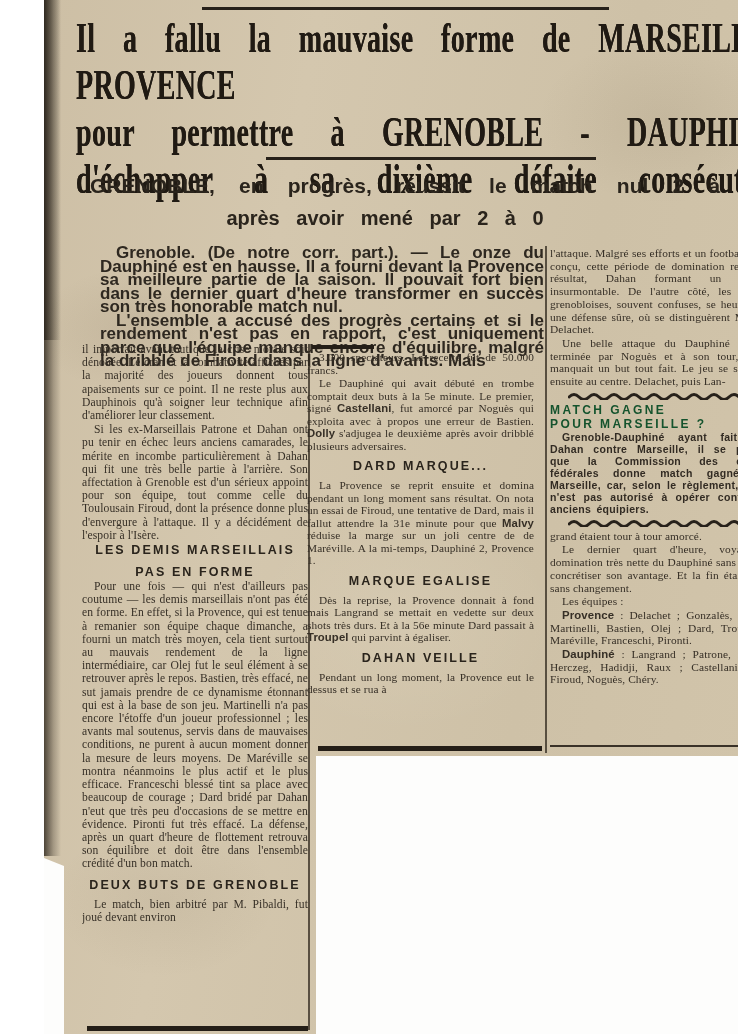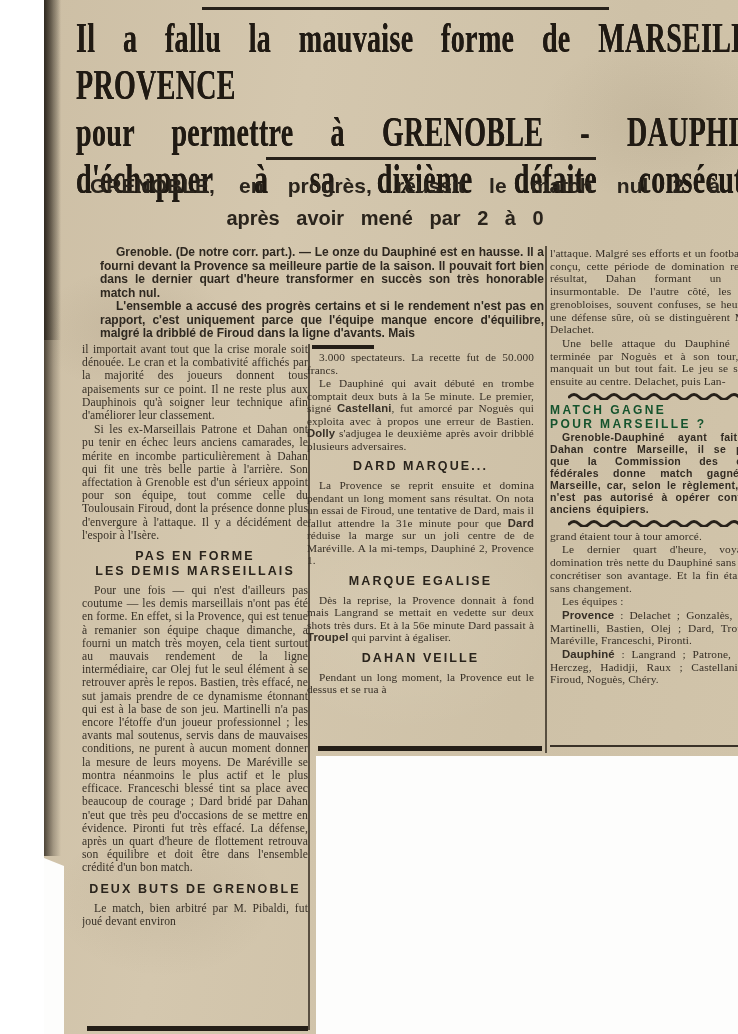--- a/index.html
+++ b/index.html
@@ -44,21 +44,21 @@
 
   
   .subhead{position:absolute;left:46px;top:173px;width:666px;color:#2a241c;
     font-family:"Liberation Sans",sans-serif;font-weight:700;}
   .sh1{font-size:21px;line-height:25px;text-align:justify;text-align-last:justify;}
   .sh2{margin-top:9px;font-size:20px;text-align:center;word-spacing:11px;transform:translateX(-38px);}
 
   
   .intro{position:absolute;left:56px;top:246px;width:444px;text-align:justify;
     font-family:"Liberation Sans",sans-serif;font-weight:700;
-    font-size:12px;line-height:13.5px;color:#2e2820;}
+    font-size:17px;line-height:13.5px;color:#2e2820;}
   .intro p{margin:0;text-indent:16px;}
 
   
   .col{position:absolute;text-align:justify;color:#362f26;overflow:hidden;
     font-size:11.6px;line-height:13.2px;letter-spacing:.1px;}
   .col p{margin:0 0 1px;text-indent:12px;}
   .col p.noindent{text-indent:0;}
   .col-left{left:38px;top:343px;width:226px;height:682px;}
   .col-mid{left:263px;top:351px;width:227px;height:393px;font-size:11.3px;line-height:12.5px;}
   .col-right{left:506px;top:247px;width:228px;height:505px;font-size:11.4px;line-height:12.7px;}
@@ -105,32 +105,32 @@
     <p>L'ensemble a accusé des progrès certains et si le rendement n'est pas en rapport, c'est uniquement parce que l'équipe manque encore d'équilibre, malgré la dribblé de Firoud dans la ligne d'avants. Mais</p>
   </section>
 
   <div class="vrule1"></div>
   <div class="vrule2"></div>
   <div class="midcol-toprule"></div>
 
   <section class="col col-left">
     <p class="noindent">il importait avant tout que la crise morale soit dénouée. Le cran et la combativité affichés par la majorité des joueurs donnent tous apaisements sur ce point. Il ne reste plus aux Dauphinois qu'à soigner leur technique afin d'améliorer leur classement.</p>
     <p>Si les ex-Marseillais Patrone et Dahan ont pu tenir en échec leurs anciens camarades, le mérite en incombe particulièrement à Dahan qui fit une très belle partie à l'arrière. Son affectation à Grenoble est d'un sérieux appoint pour son équipe, tout comme celle du Toulousain Firoud, dont la présence donne plus d'envergure à l'attaque. Il y a décidément de l'espoir à l'Isère.</p>
+    <div class="colhead headgap-b">LES DEMIS MARSEILLAIS</div>
     <div class="colhead headgap-t">PAS EN FORME</div>
-    <div class="colhead headgap-b">LES DEMIS MARSEILLAIS</div>
     <p>Pour une fois — qui n'est d'ailleurs pas coutume — les demis marseillais n'ont pas été en forme. En effet, si la Provence, qui est tenue à remanier son équipe chaque dimanche, a fourni un match très moyen, cela tient surtout au mauvais rendement de la ligne intermédiaire, car Olej fut le seul élément à se retrouver après le repos. Bastien, très effacé, ne sut jamais prendre de ce dynamisme étonnant qui est à la base de son jeu. Martinelli n'a pas encore l'étoffe d'un joueur professionnel ; les avants mal soutenus, servis dans de mauvaises conditions, ne purent à aucun moment donner la mesure de leurs moyens. De Maréville se montra néanmoins le plus actif et le plus efficace. Franceschi blessé tint sa place avec beaucoup de courage ; Dard bridé par Dahan n'eut que très peu d'occasions de se mettre en évidence. Pironti fut très effacé. La défense, après un quart d'heure de flottement retrouva son équilibre et doit être dans l'ensemble crédité d'un bon match.</p>
     <div class="colhead headgap-t headgap-b">DEUX BUTS DE GRENOBLE</div>
     <p>Le match, bien arbitré par M. Pibaldi, fut joué devant environ</p>
   </section>
 
   <section class="col col-mid">
     <p>3.000 spectateurs. La recette fut de 50.000 francs.</p>
     <p><span>Le Dauphiné qui avait débuté en trombe comptait deux buts à la 5e minute. Le premier, signé </span><span class="b">Castellani</span><span>, fut amorcé par Noguès qui exploita avec à propos une erreur de Bastien. </span><span class="b">Dolly</span><span> s'adjugea le deuxième après avoir dribblé plusieurs adversaires.</span></p>
     <div class="colhead headgap-t headgap-b">DARD MARQUE...</div>
-    <p><span>La Provence se reprit ensuite et domina pendant un long moment sans résultat. On nota un essai de Firoud, une tentative de Dard, mais il fallut attendre la 31e minute pour que </span><span class="b">Dard</span><span> réduise la marge sur un joli centre de de Maréville. A la mi-temps, Dauphiné 2, Provence 1.</span></p>
+    <p><span>La Provence se reprit ensuite et domina pendant un long moment sans résultat. On nota un essai de Firoud, une tentative de Dard, mais il fallut attendre la 31e minute pour que </span><span class="b">Malvy</span><span> réduise la marge sur un joli centre de de Maréville. A la mi-temps, Dauphiné 2, Provence 1.</span></p>
     <div class="colhead headgap-t headgap-b">MARQUE EGALISE</div>
     <p><span>Dès la reprise, la Provence donnait à fond mais Langrand se mettait en vedette sur deux shots très durs. Et à la 56e minute Dard passait à </span><span class="b">Troupel</span><span> qui parvint à égaliser.</span></p>
     <div class="colhead headgap-t headgap-b">DAHAN VEILLE</div>
     <p>Pendant un long moment, la Provence eut le dessus et se rua à</p>
   </section>
 
   <section class="col col-right">
     <p class="noindent">l'attaque. Malgré ses efforts et un football mieux conçu, cette période de domination resta sans résultat, Dahan formant un obstacle insurmontable. De l'autre côté, les attaques grenobloises, souvent confuses, se heurtèrent à une défense sûre, où se distinguèrent Malvy et Delachet.</p>
     <p>Une belle attaque du Dauphiné fut mal terminée par Noguès et à son tour, Pironti manquait un but tout fait. Le jeu se stabilisait ensuite au centre. Delachet, puis Lan-</p>
 

